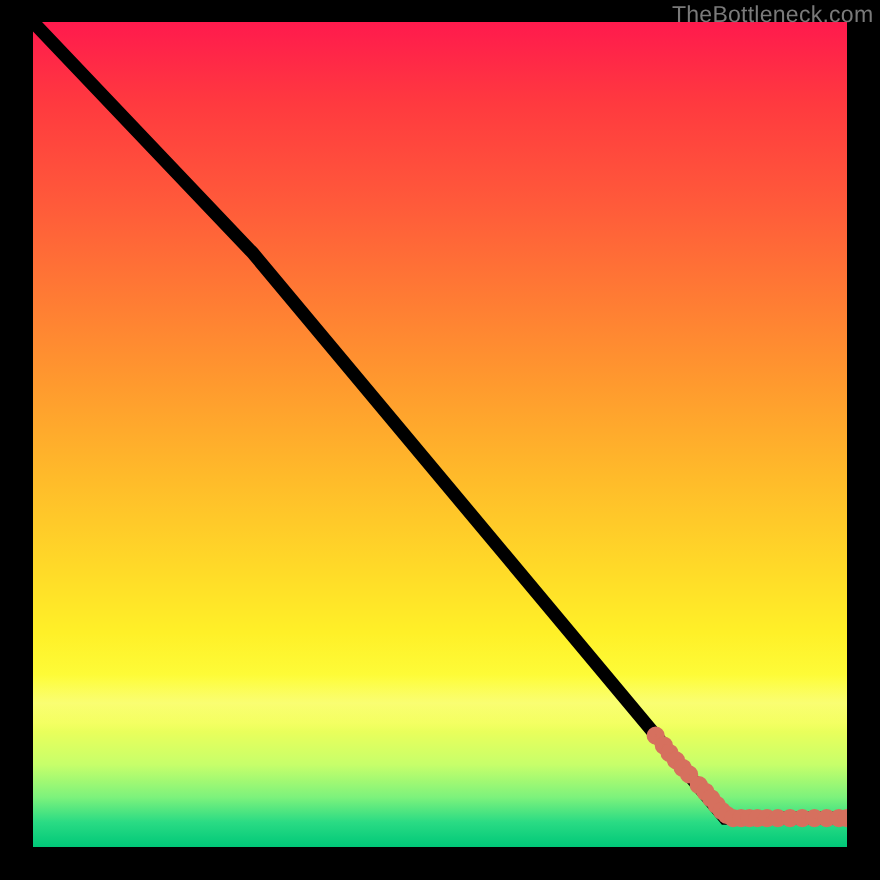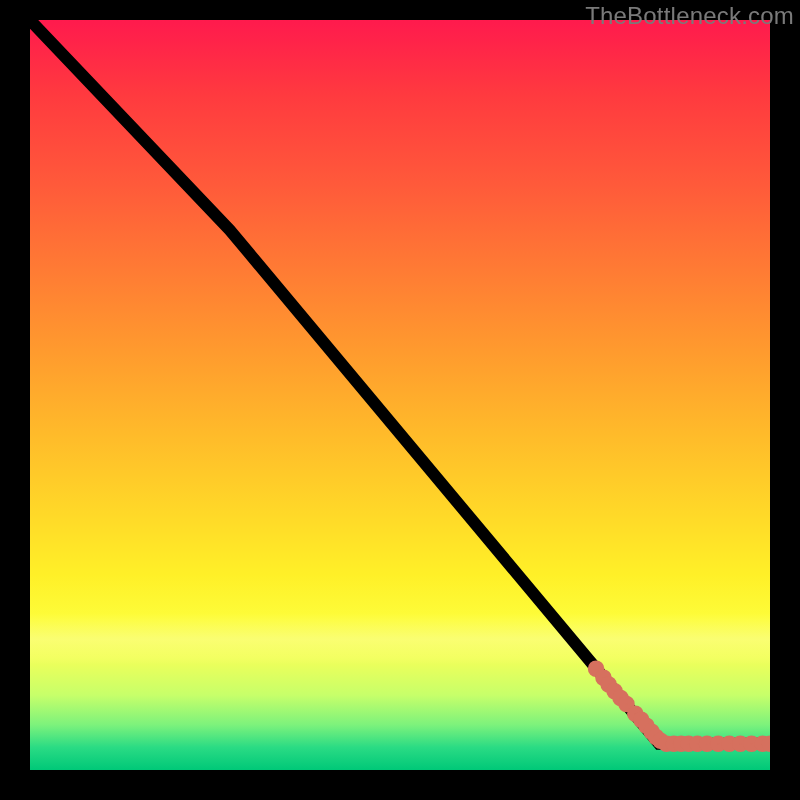--- a/index.html
+++ b/index.html
@@ -15,21 +15,21 @@
     position: relative;
     width: 800px;
     height: 800px;
     background: #000;
   }
   .attribution {
     position: absolute;
     top: 2px;
     right: 6px;
     color: #7a7a7a;
-    font-size: 24px;
+    font-size: 21px;
     font-weight: 500;
     letter-spacing: 0.2px;
     z-index: 5;
   }
   .plot-area {
     position: absolute;
     left: 30px;
     top: 20px;
     width: 740px;
     height: 750px;

